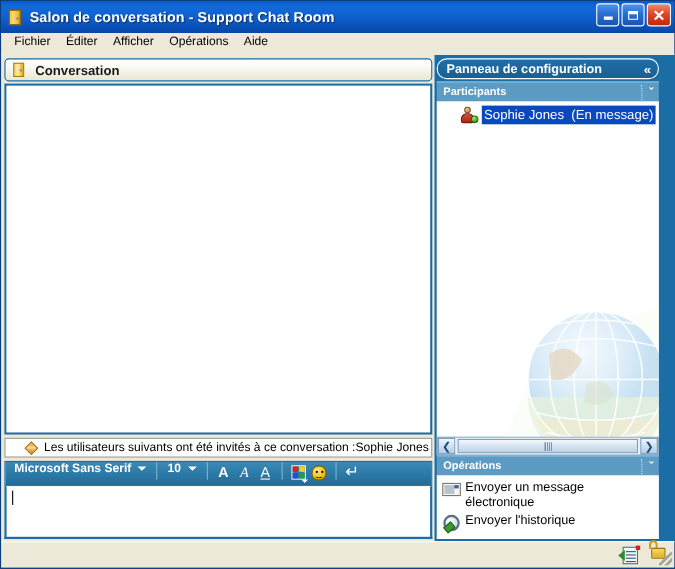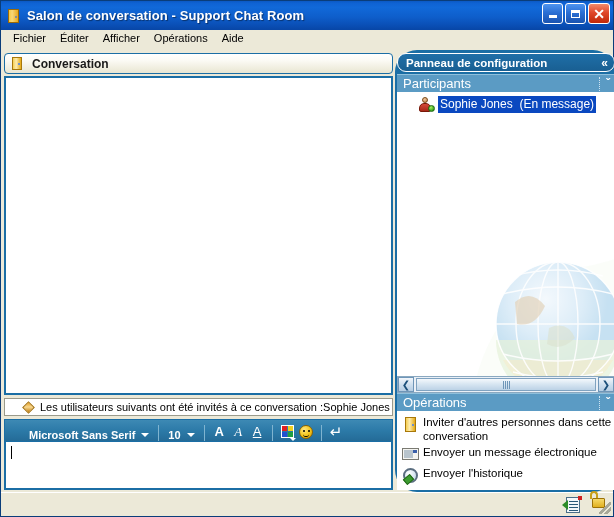--- a/index.html
+++ b/index.html
@@ -147,22 +147,22 @@
   }
   .status-msg { font-size: 11px; color: #000; white-space: nowrap; }
 
   
   .fonttoolbar {
     height: 23px; flex: 0 0 23px;
     margin-top: 3px;
     background: #2b7aa8;
     background: linear-gradient(to bottom, #3d89b4 0%, #2c7aa8 50%, #246b97 100%);
     border: 1px solid #1b6ea5;
-    display: flex; align-items: flex-end;
-    padding: 0 20px;
+    display: flex; align-items: flex-start;
+    padding: 0 4px;
     gap: 0;
   }
   .ft-combo {
     display: flex; align-items: center;
     color: #ffffff; font-size: 11px; font-weight: bold;
     padding: 0 4px; cursor: pointer; white-space: nowrap;
   }
   .ft-caret {
     width: 0; height: 0; margin-left: 6px;
     border-left: 4px solid transparent;
@@ -222,23 +222,22 @@
   .caret-line {
     width: 1px; height: 13px; background: #000;
     position: absolute; left: 5px; top: 4px;
   }
 
   
   .right {
     width: 220px; flex: 0 0 220px;
     background: #1b6ea5;
     display: flex; flex-direction: column;
-    padding: 3px 0 2px 2px;
+    padding: 3px 16px 2px 2px;
     min-height: 0;
-    border-radius: 22px;
   }
   .panel-header {
     height: 19px; flex: 0 0 19px;
     background: linear-gradient(to bottom, #1f6fa8 0%, #195f92 100%);
     border: 1px solid #ffffff;
     border-radius: 9px;
     display: flex; align-items: center; justify-content: space-between;
     padding: 0 6px 0 8px;
     margin-bottom: 2px;
   }
@@ -247,21 +246,21 @@
   }
   .panel-collapse { color: #ffffff; font-size: 12px; font-weight: bold; cursor: pointer; }
 
   .section-header {
     height: 18px; flex: 0 0 18px;
     background: #5b9bc4;
     display: flex; align-items: center; justify-content: space-between;
     padding: 0 5px 0 6px;
     border-top: 1px solid #8fc0dc;
   }
-  .section-title { color: #ffffff; font-size: 13px; font-weight: normal; }
+  .section-title { color: #ffffff; font-size: 10px; font-weight: bold; }
   .section-chev {
     color: #ffffff; font-size: 12px; font-weight: bold;
     border-left: 1px dotted #cfe4f2; padding-left: 6px; cursor: pointer;
   }
 
   .participants-body {
     flex: 1; min-height: 0;
     background: #ffffff;
     position: relative; overflow: hidden;
   }
@@ -588,26 +587,20 @@
       </div>
 
       <div class="section-header">
         <span class="section-title">Opérations</span>
         <span class="section-chev">ˇ</span>
       </div>
 
       <div class="ops-body">
         <div class="op-item">
           <span class="op-icon">
-              <span class="ico-door"></span>
-            </span>
-          <span class="op-label">Inviter d'autres personnes dans cette conversation</span>
-        </div>
-        <div class="op-item">
-          <span class="op-icon">
               <span class="ico-env"></span>
             </span>
           <span class="op-label">Envoyer un message électronique</span>
         </div>
         <div class="op-item">
           <span class="op-icon">
               <span class="ico-hist"></span>
             </span>
           <span class="op-label">Envoyer l'historique</span>
         </div>

